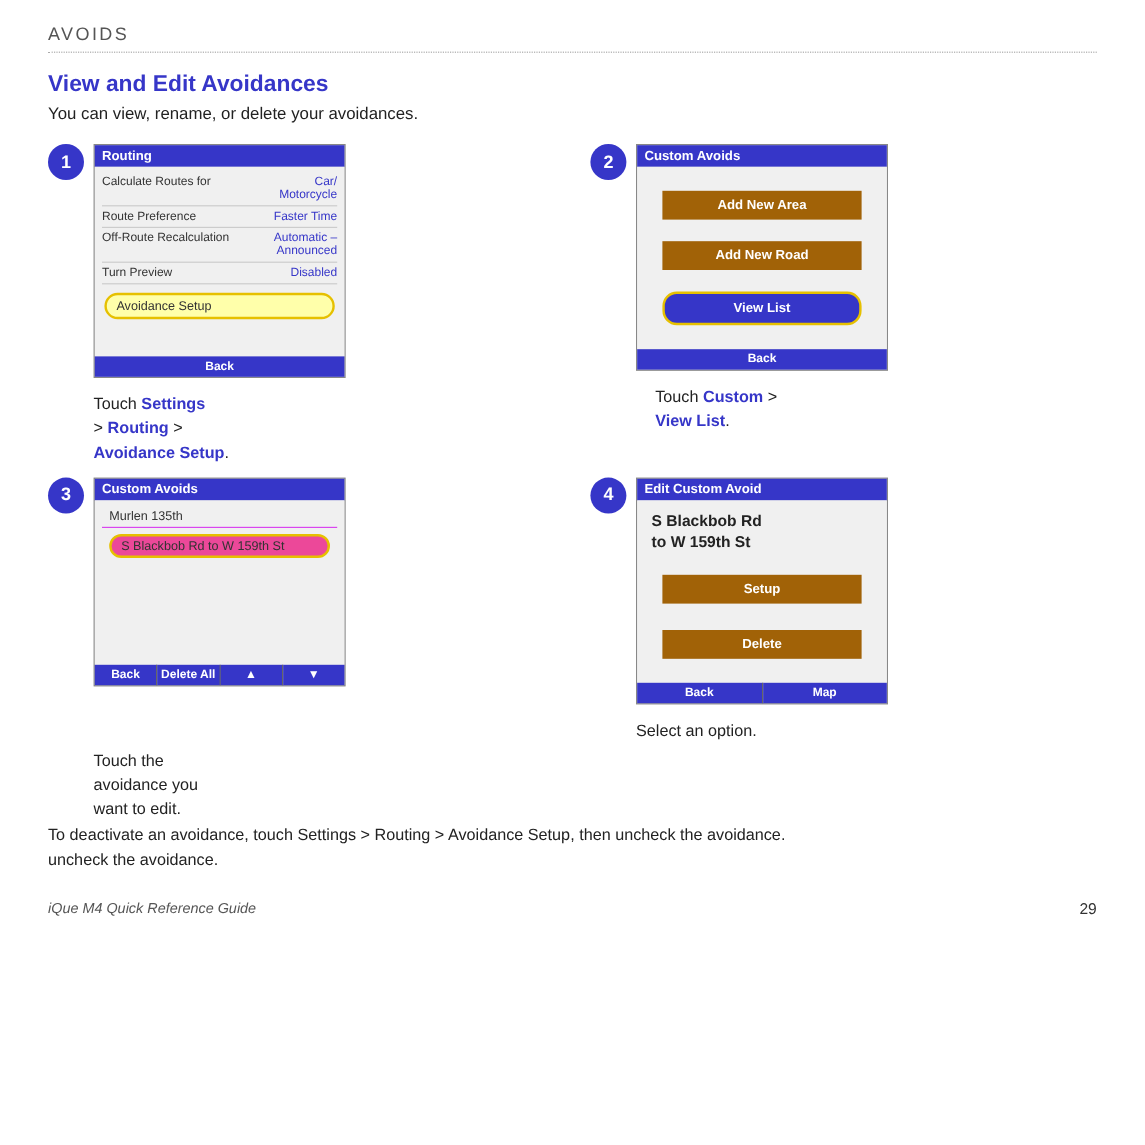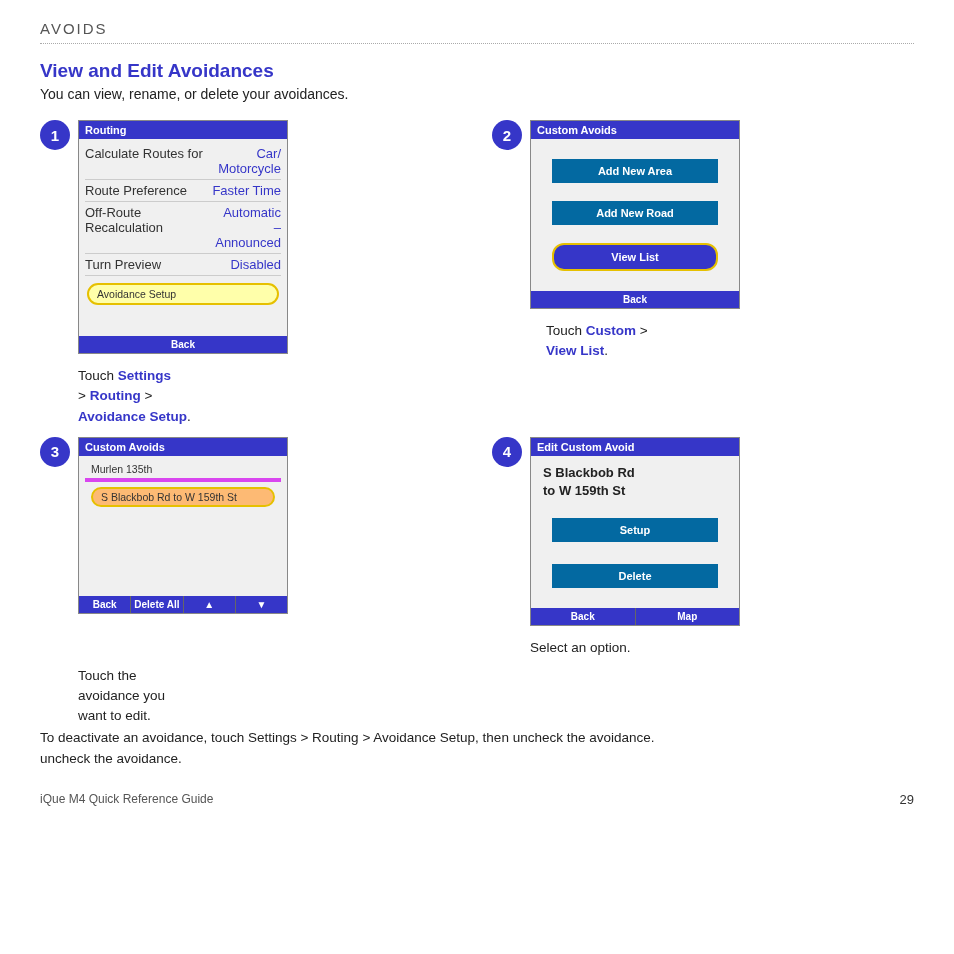--- a/index.html
+++ b/index.html
@@ -96,21 +96,21 @@
     .device-body {
       padding: 4px 6px;
       background: #f0f0f0;
     }
 
     .device-row {
       display: flex;
       justify-content: space-between;
       padding: 3px 0;
       border-bottom: 1px solid #ccc;
-      font-size: 13px;
+      font-size: 10px;
     }
 
     .device-row:last-child {
       border-bottom: none;
     }
 
     .device-row-left { color: #333; }
     .device-row-right { color: #3636c8; font-weight: normal; text-align: right; }
 
     .device-highlight-row {
@@ -144,21 +144,21 @@
       text-align: center;
       font-size: 10px;
       padding: 3px;
       font-weight: bold;
       border-right: 1px solid #666;
     }
 
     .device-footer-btn:last-child { border-right: none; }
 
     .device-btn {
-      background: #0369a1;
+      background: #a16207;
       color: #fff;
       border: none;
       width: 85%;
       margin: 6px auto;
       display: block;
       padding: 6px 16px;
       font-size: 11px;
       font-weight: bold;
       text-align: center;
       cursor: pointer;
@@ -190,25 +190,25 @@
     .step-caption .blue-bold {
       color: #3636c8;
       font-weight: bold;
     }
 
     
     .device-list-item {
       padding: 3px 6px;
       font-size: 10.5px;
       color: #333;
-      border-bottom: 4px solid #d946ef;
+      border-bottom: 1px solid #d946ef;
     }
 
     .device-list-item-highlight {
-      background: #fdba74;
+      background: #ec4899;
       border: 2px solid #e6c000;
       border-radius: 10px;
       padding: 2px 8px;
       font-size: 10.5px;
       color: #333;
       margin: 2px 4px;
     }
 
     
     .edit-title-text {
@@ -228,20 +228,21 @@
 
     .page-footer {
       display: flex;
       justify-content: space-between;
       align-items: center;
       margin-top: 16px;
       padding-top: 6px;
     }
 
     .footer-guide-name {
+      font-style: italic;
       font-size: 12px;
       color: #555;
     }
 
     .footer-page-num {
       font-size: 13px;
       color: #333;
     }
 
     .arrow-icon {

